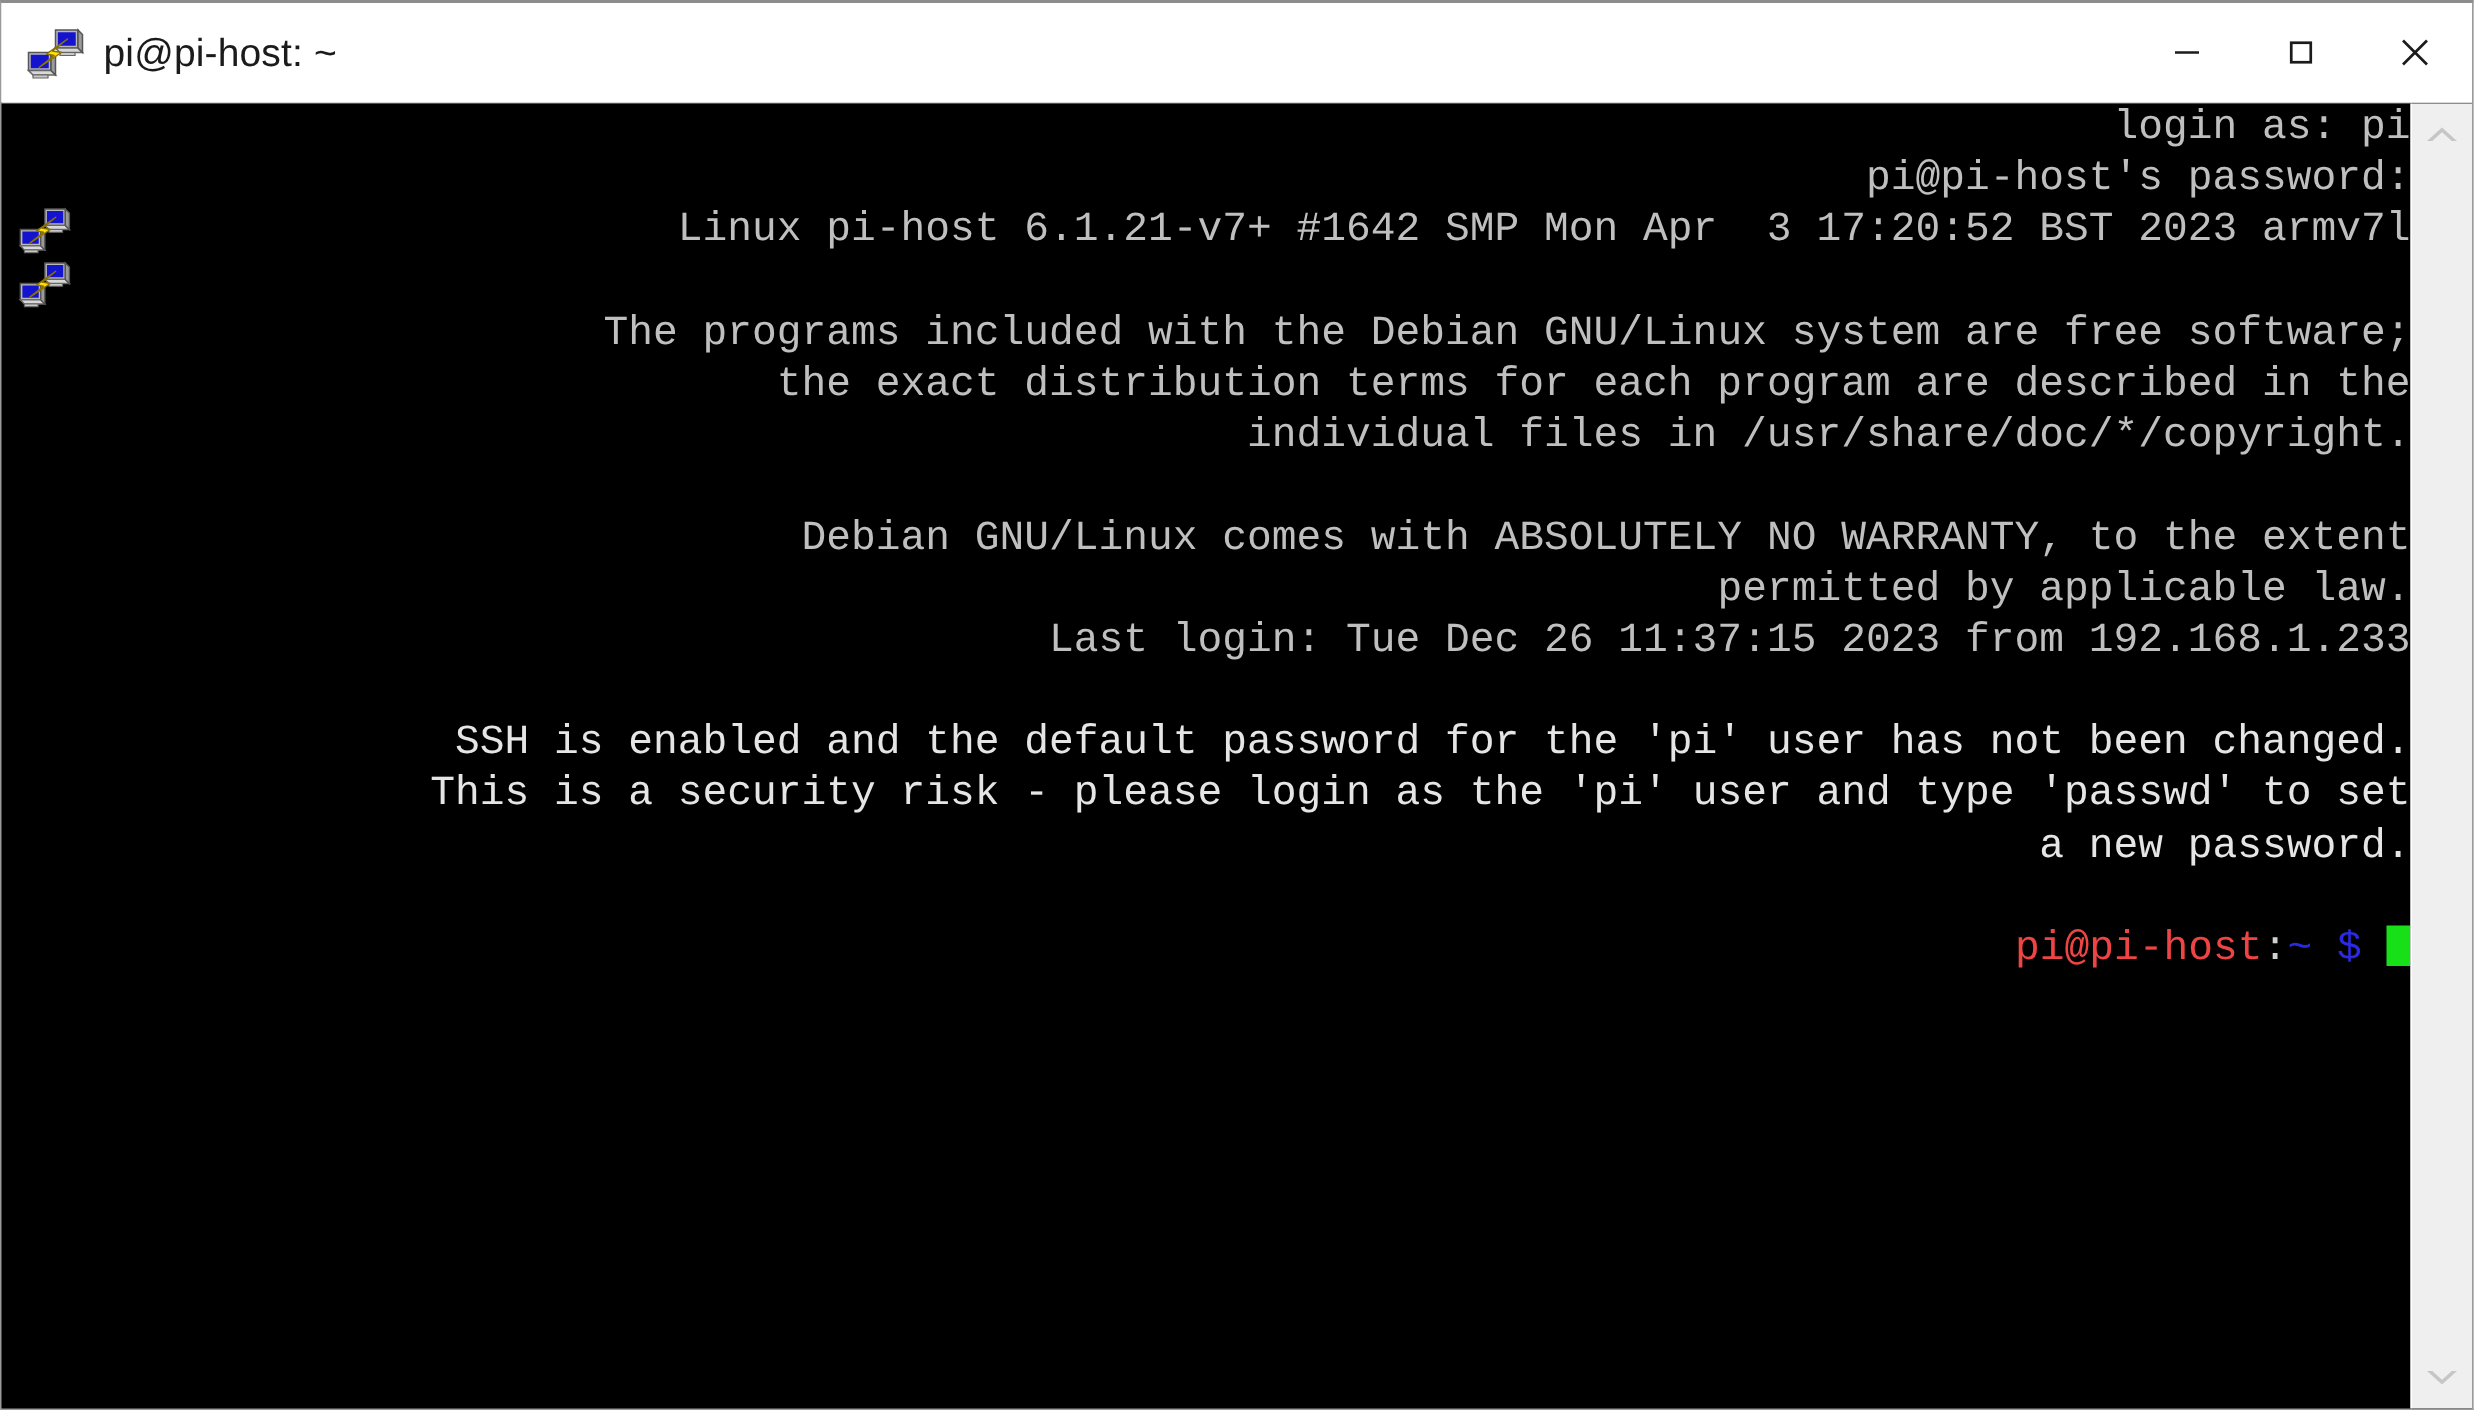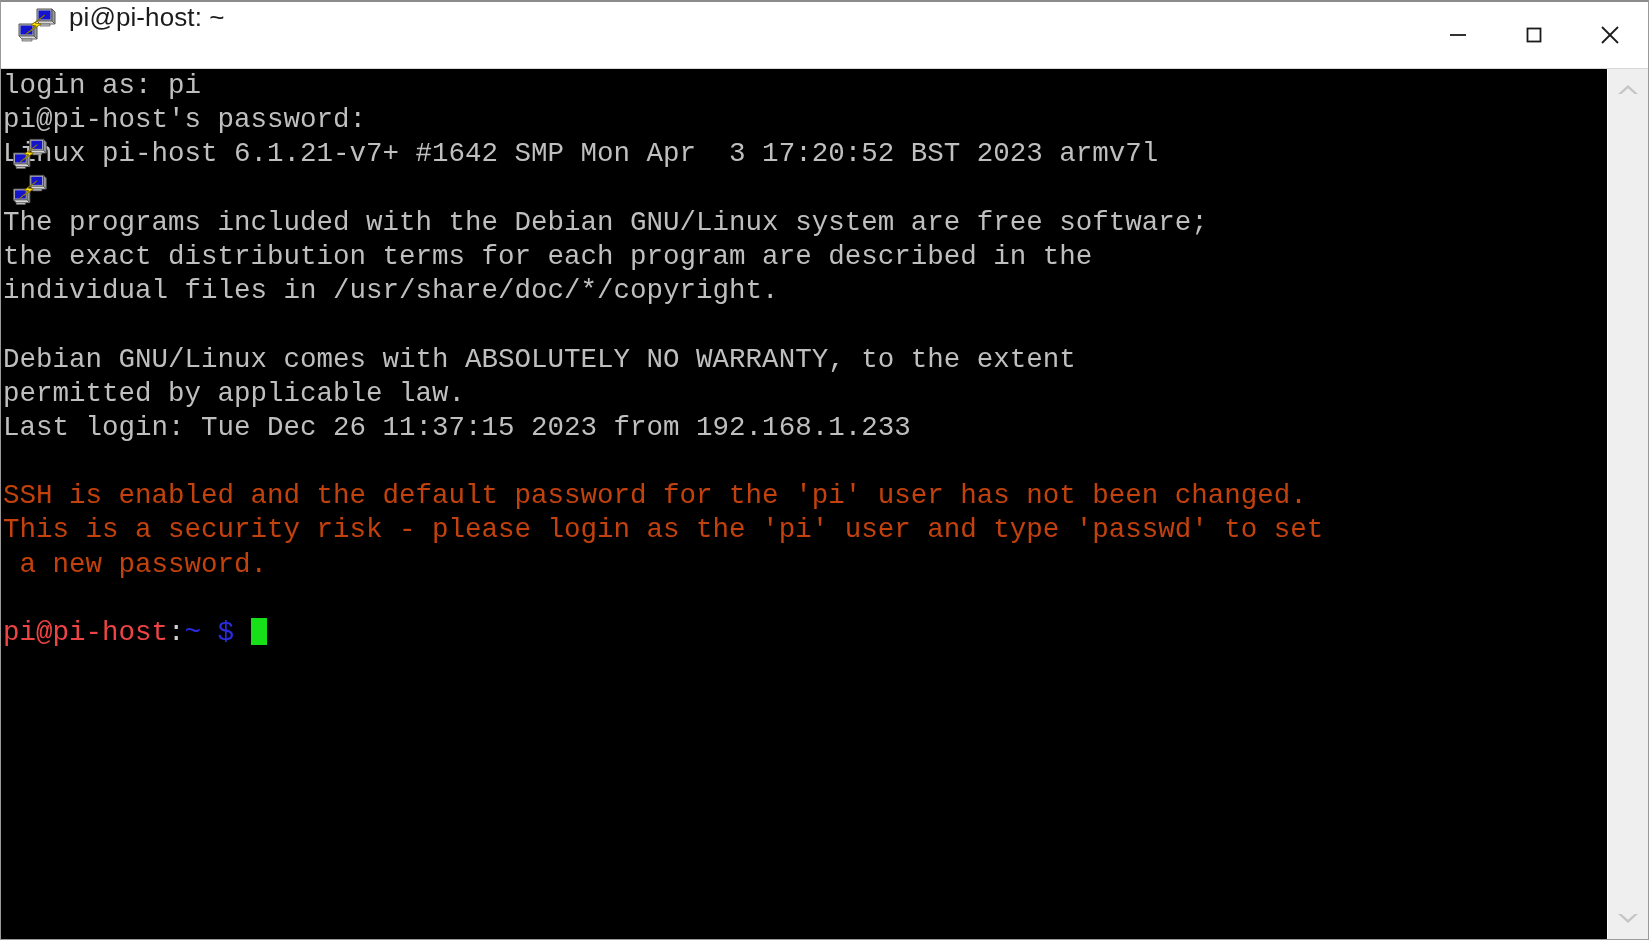--- a/index.html
+++ b/index.html
@@ -27,20 +27,21 @@
     display: flex;
     flex-direction: column;
   }
 
   
   #titlebar {
     height: 66px;
     min-height: 66px;
     background: #ffffff;
     display: flex;
+    align-items: center;
     position: relative;
     user-select: none;
   }
   #app-icon {
     width: 44px;
     height: 44px;
     margin-left: 13px;
     margin-right: 11px;
     flex: 0 0 auto;
   }
@@ -69,20 +70,21 @@
   .wbtn svg { display: block; }
 
   
   #terminal-wrap {
     flex: 1 1 auto;
     display: flex;
     position: relative;
     background: #000000;
     overflow: hidden;
     border-top: 1px solid #d8d8d8;
+    text-align: right;
   }
   #terminal {
     flex: 1 1 auto;
     background: #000000;
     position: relative;
     overflow: hidden;
     padding: 0;
   }
   #screen {
     position: absolute;
@@ -96,21 +98,21 @@
     white-space: pre;
     color: #bbbbbb;
   }
   .line {
     height: 34.2px;
     padding-left: 2px;
     white-space: pre;
     overflow: hidden;
   }
   .dim   { color: #bfbfbf; }
-  .bold  { color: #c2410c; }
+  .bold  { color: #e5e5e5; }
   .green { color: #ef4444; }
   .blue  { color: #2a2ae0; }
   .white { color: #d0d0d0; }
   .cursor {
     display: inline-block;
     width: 16px;
     height: 27px;
     background: #18e018;
     vertical-align: -5px;
   }

